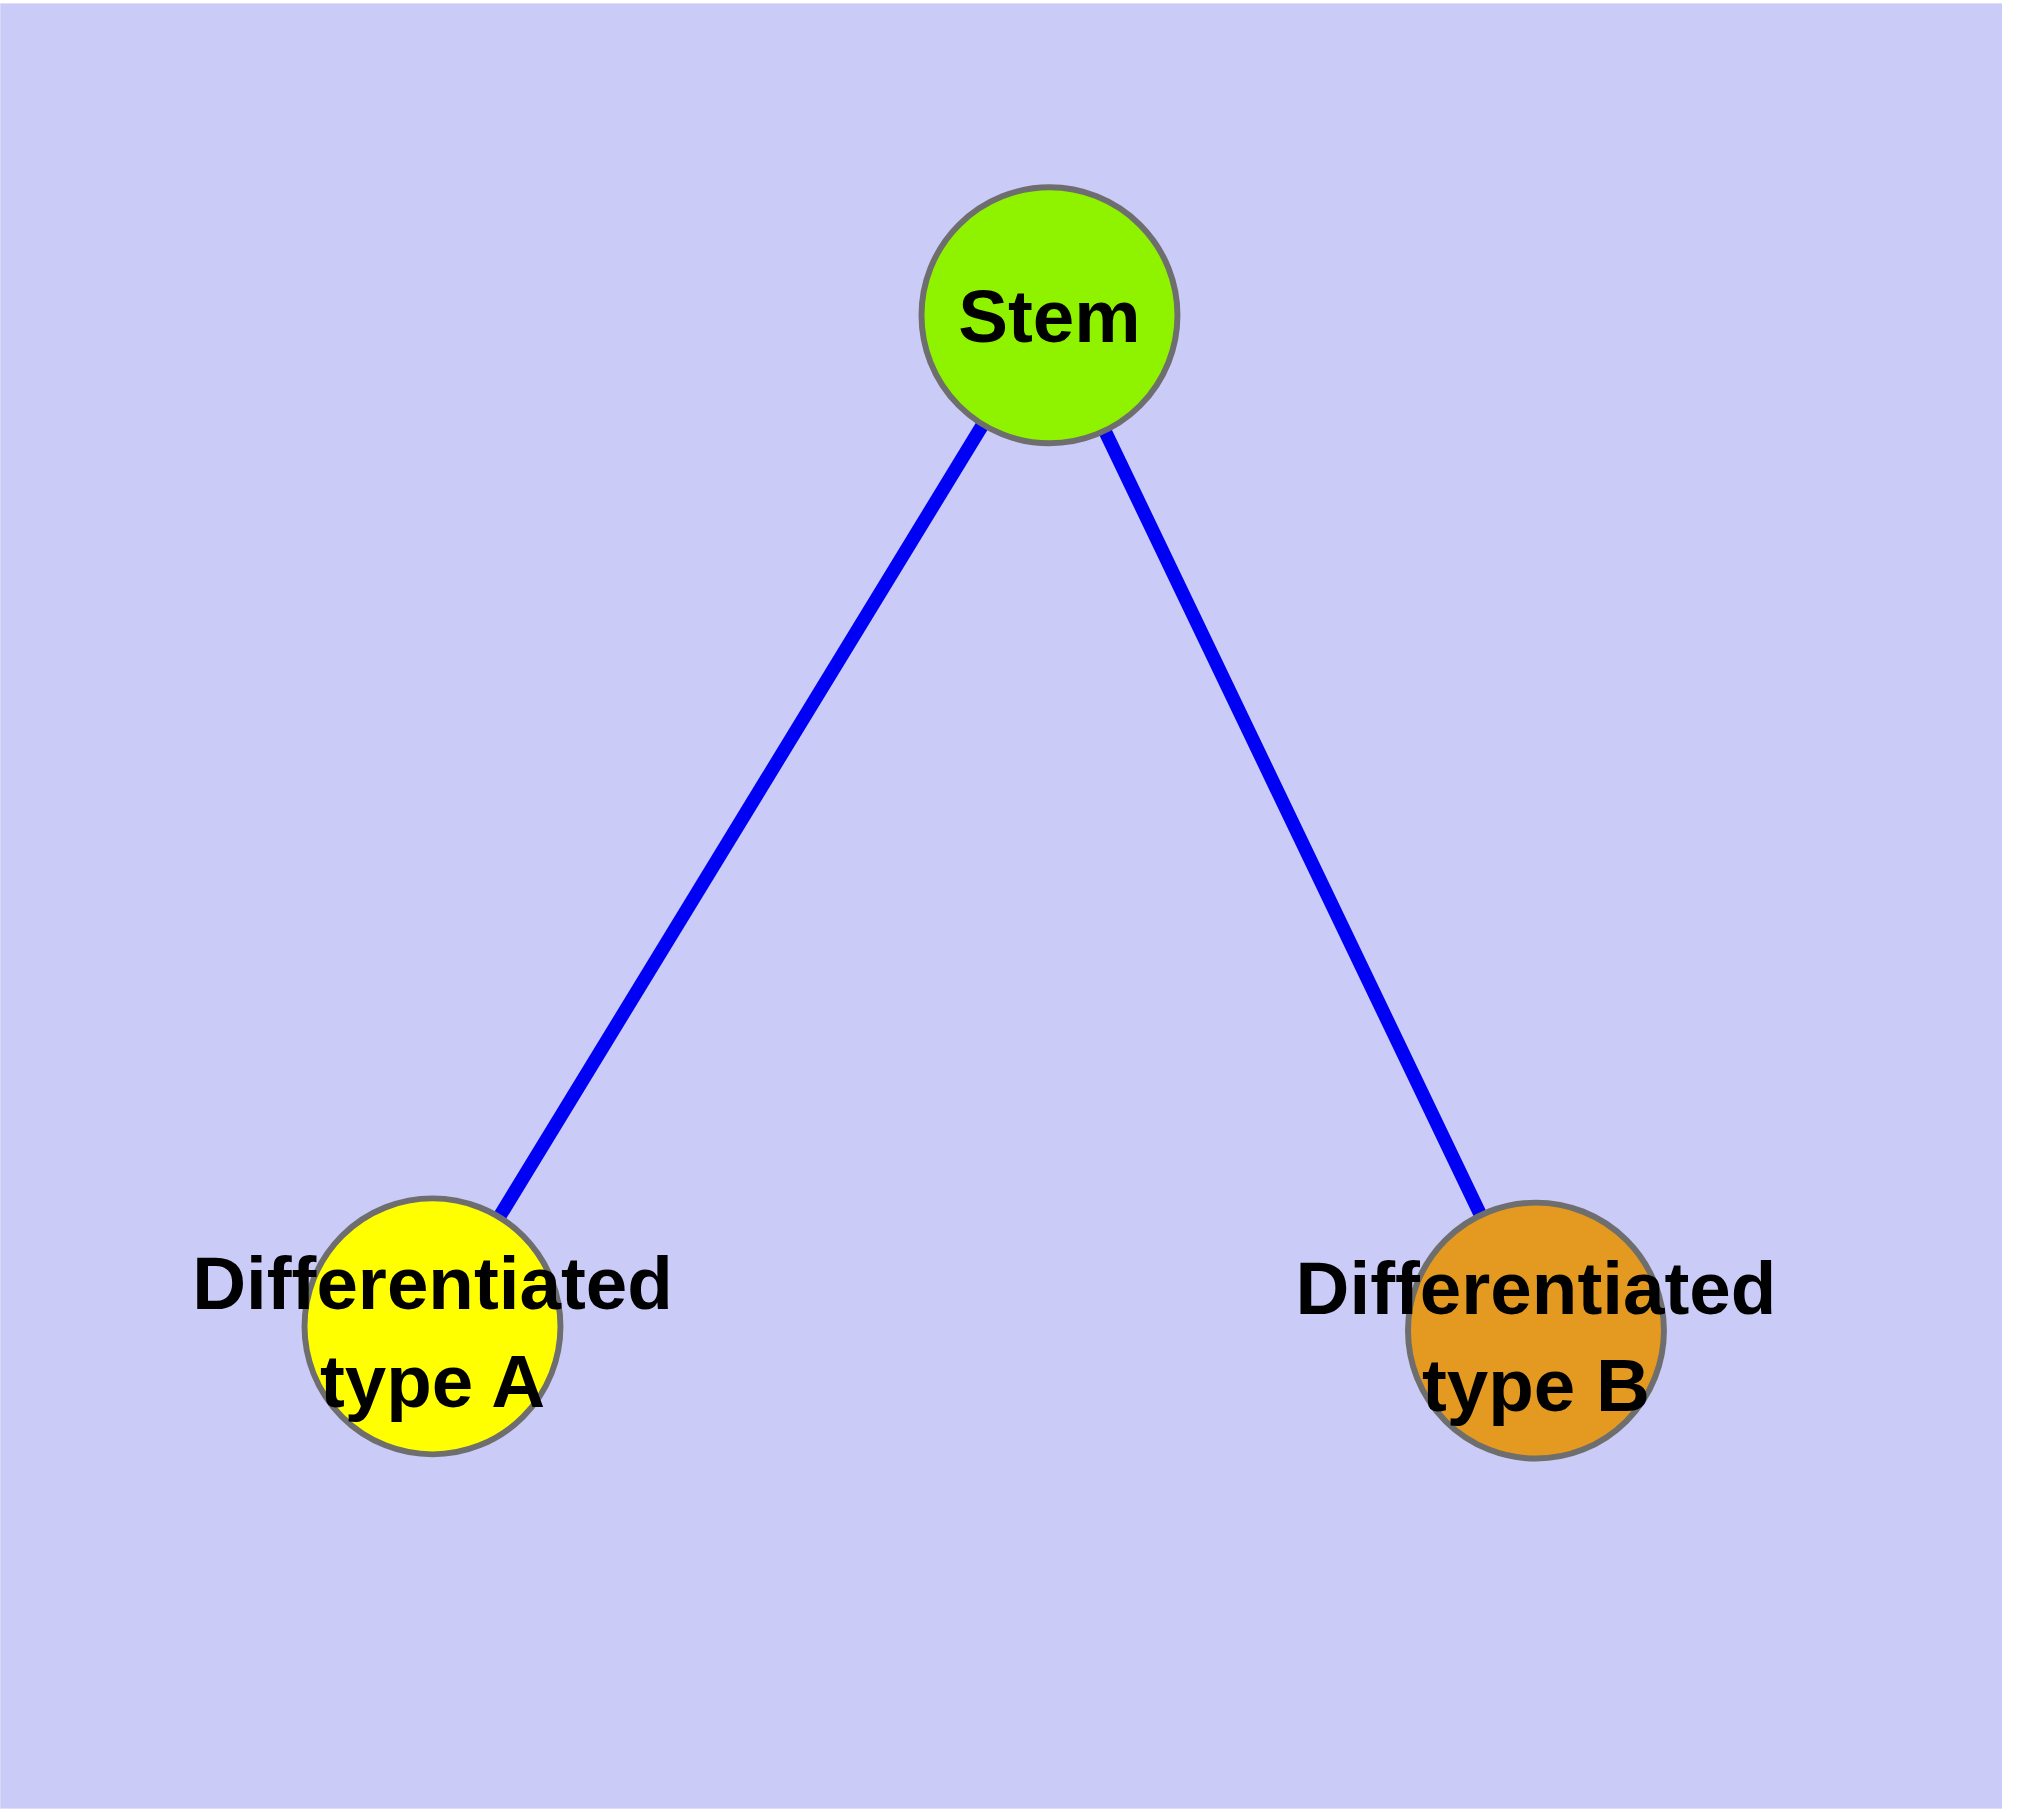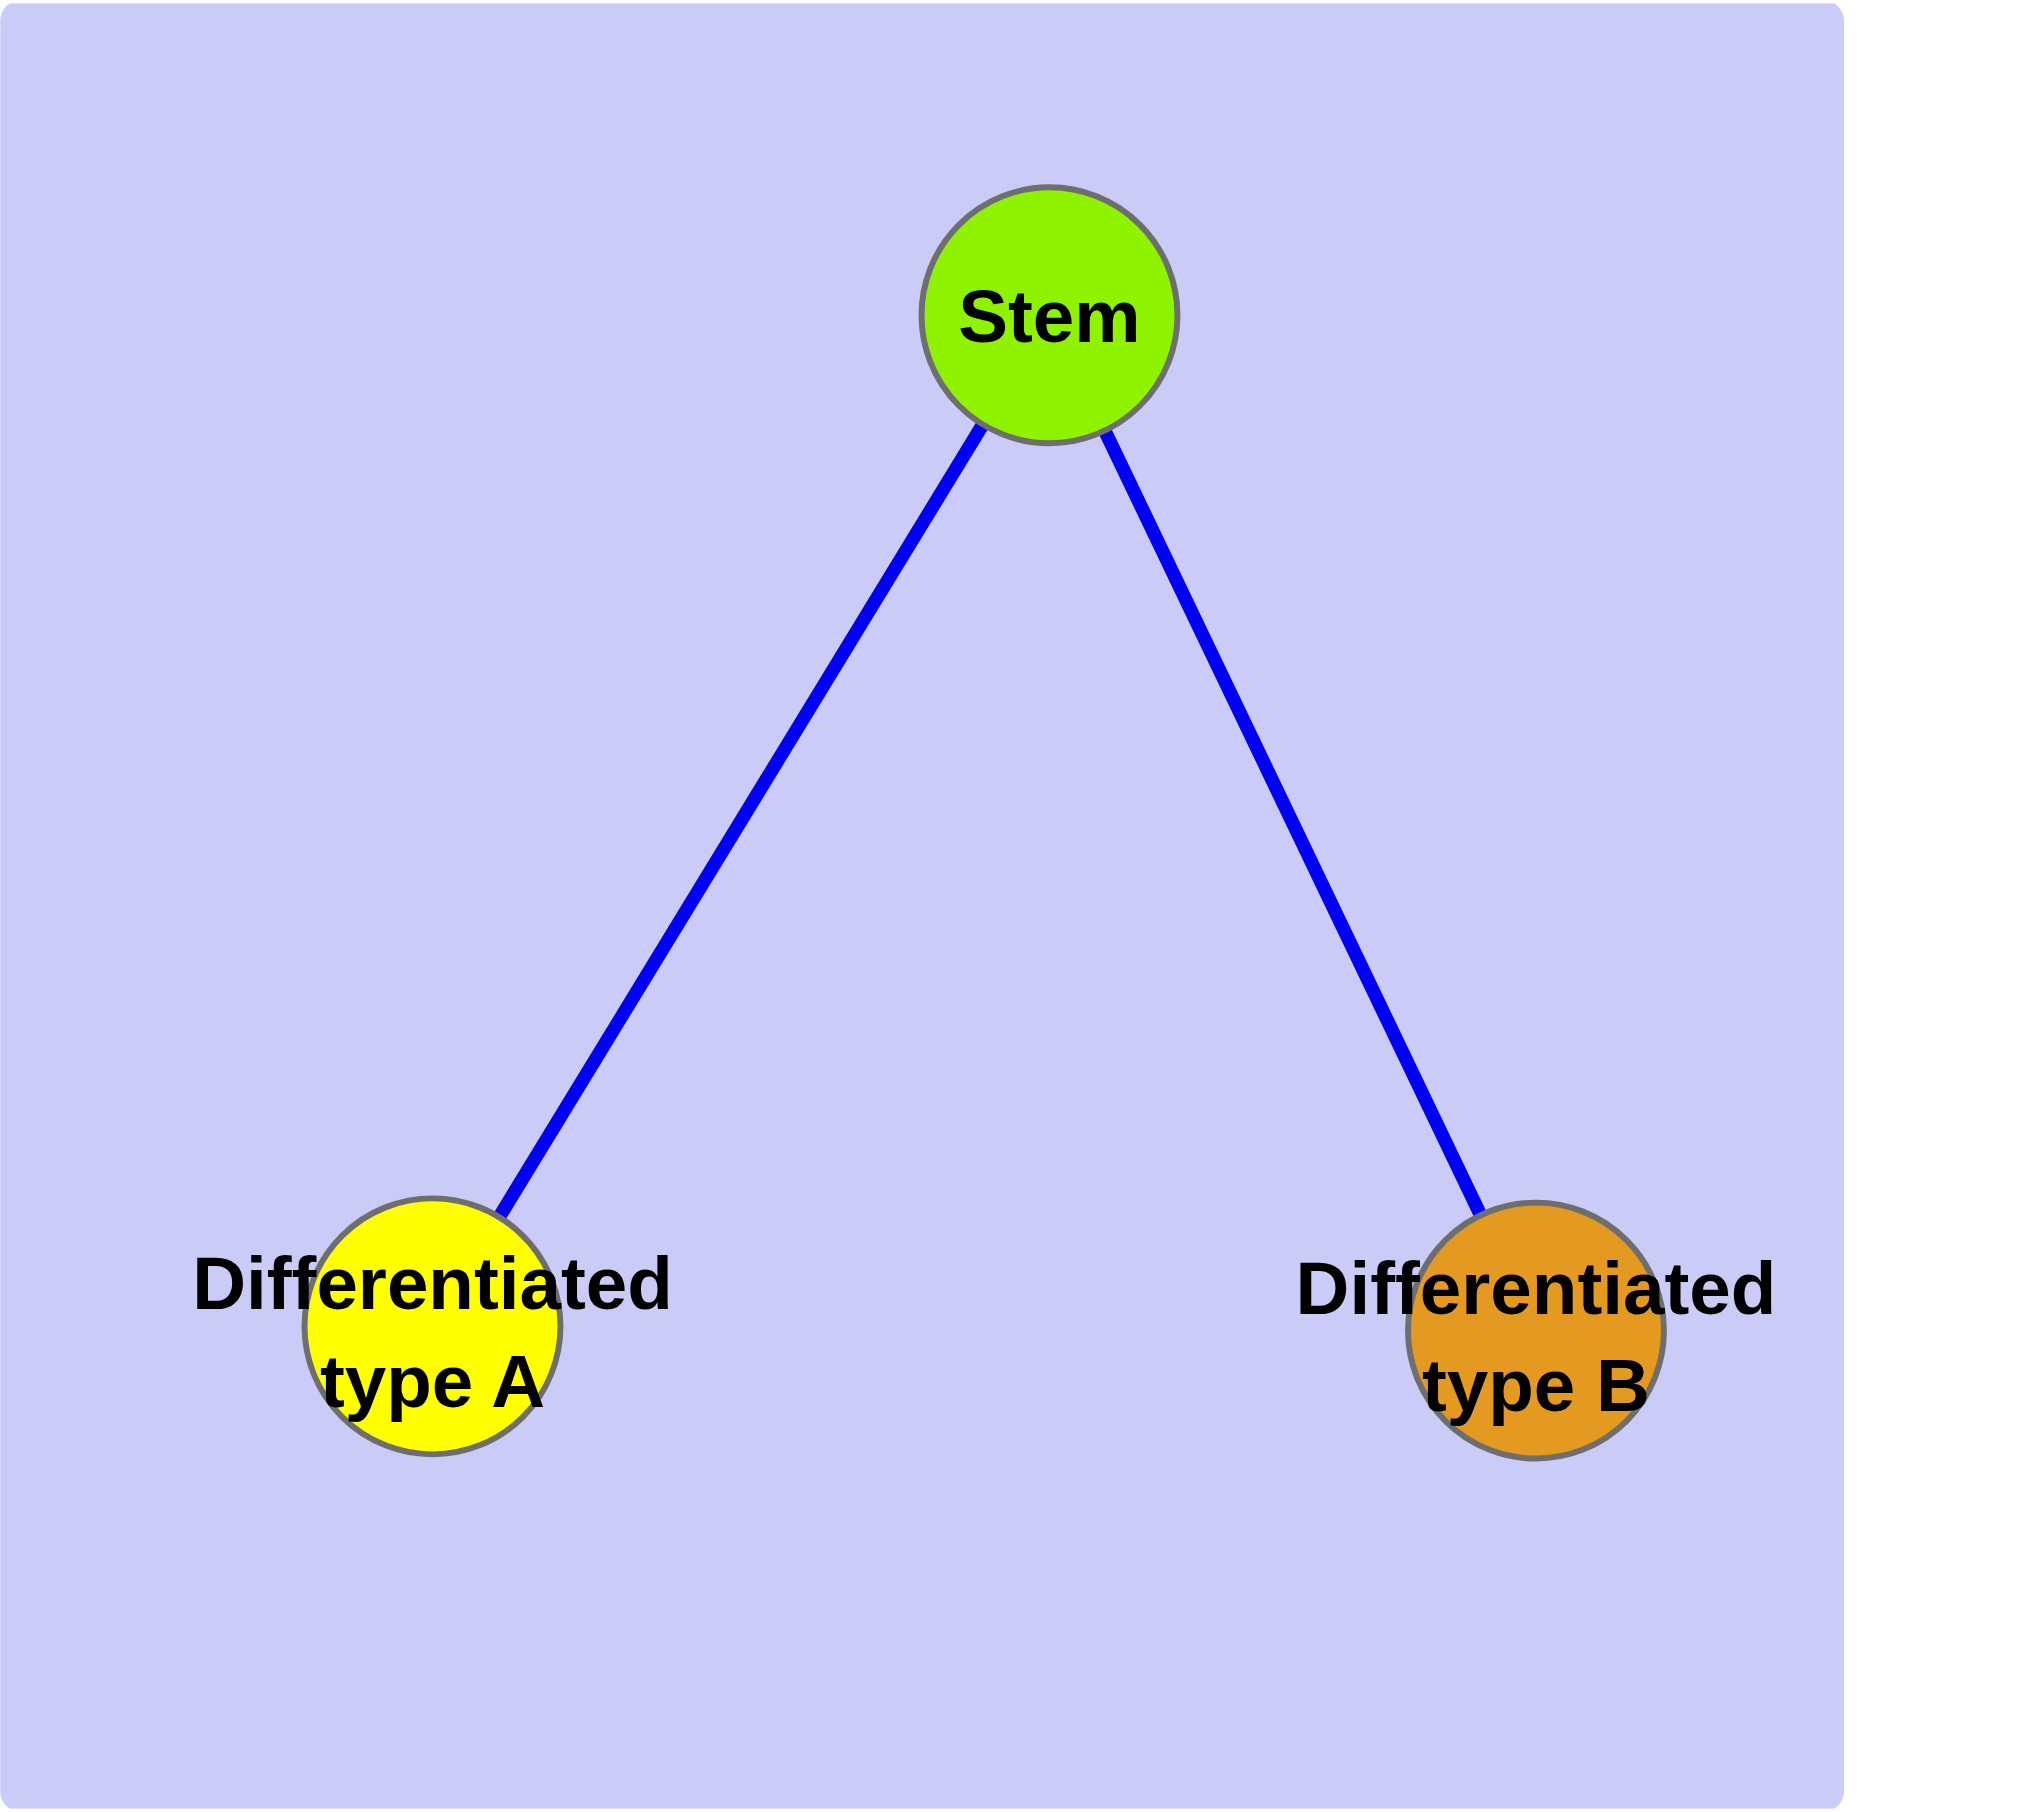--- a/index.html
+++ b/index.html
@@ -2,25 +2,24 @@
 <html style="font-size:13.6px"><head>
 <meta charset="utf-8">
 <style>
   html, body {
     margin: 0;
     padding: 0;
     background: #ffffff;
   }
   .canvas {
     position: relative;
-    width: 1844px;
+    width: 2002px;
     height: 1812px;
     background: #ffffff;
     overflow: hidden;
-    border-radius: 21px;
   }
   svg { display: block; }
   .node-label {
     font-family: "Liberation Sans", sans-serif;
     font-weight: bold;
     font-size: 88px;
     fill: #000000;
     text-anchor: middle;
   }
   .edge {

